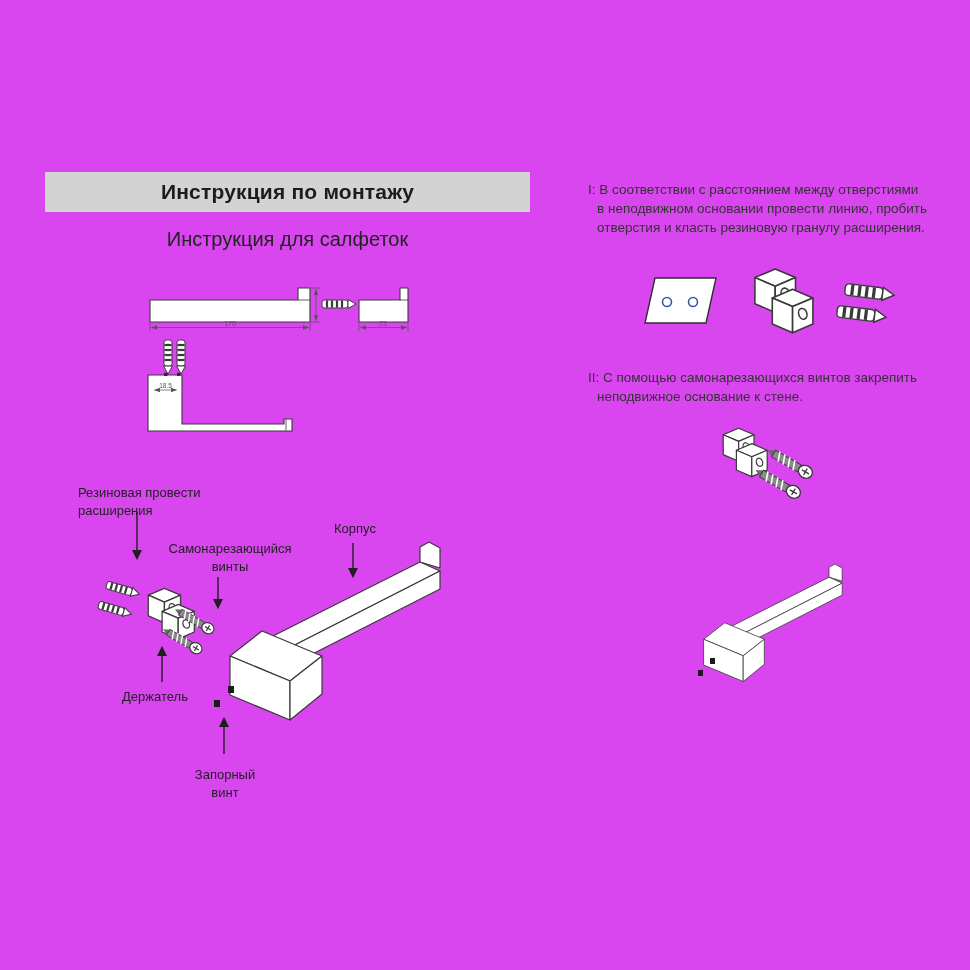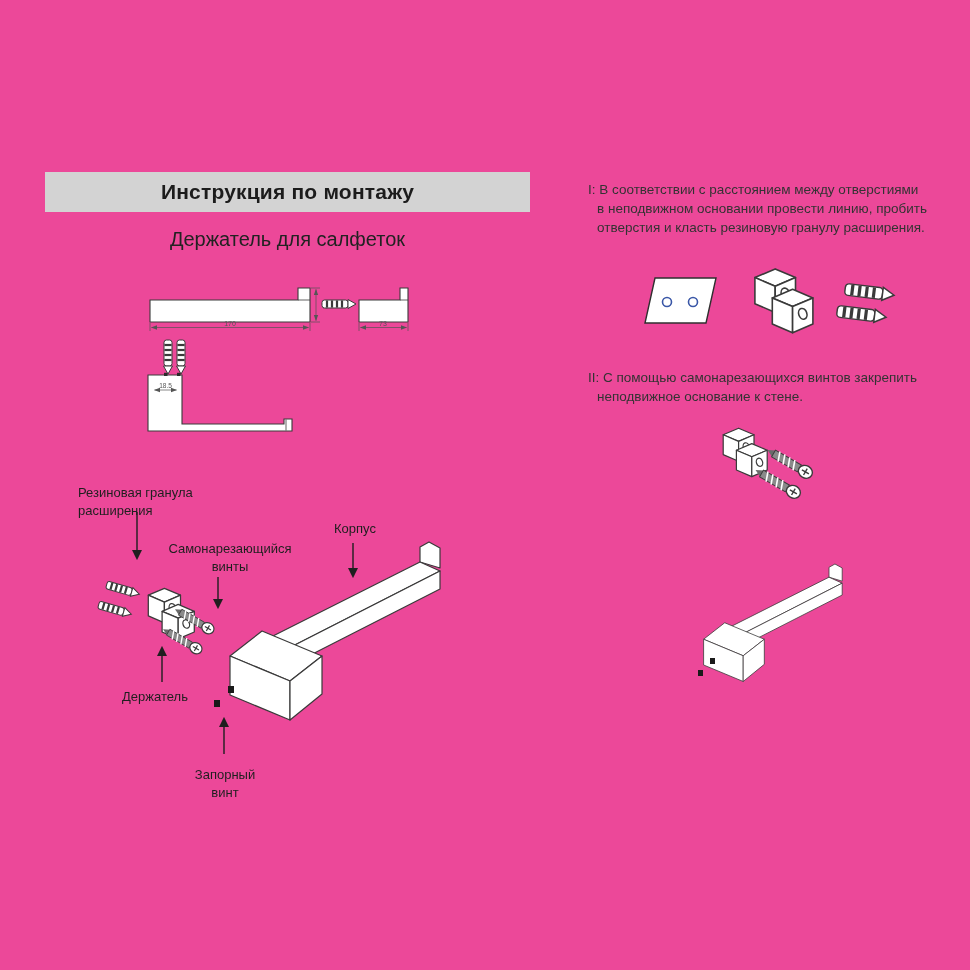--- a/index.html
+++ b/index.html
@@ -1,17 +1,17 @@
 <!DOCTYPE html>
 <html><head>
 <meta charset="utf-8">
 <style>
   html,body{margin:0;padding:0;background:#fff;}
   .page{
-    position:relative;width:970px;height:970px;background:#ec4899;overflow:hidden;
+    position:relative;width:970px;height:970px;background:#d946ef;overflow:hidden;
     font-family:"Liberation Sans","DejaVu Sans",sans-serif;color:#2b2b2b;
   }
   .abs{position:absolute;}
   .banner{
     left:45px;top:172px;width:485px;height:40px;background:#d3d3d3;
     display:flex;align-items:center;justify-content:center;
     font-size:21px;font-weight:bold;color:#1c1c1c;letter-spacing:.2px;
   }
   .subtitle{
     left:45px;top:228px;width:485px;text-align:center;
@@ -79,21 +79,21 @@
       <polygon points="10,114 42,89 102,114 70,139"></polygon>
       <polygon points="10,114 70,139 70,178 10,153"></polygon>
       <polygon points="70,139 102,114 102,152 70,178"></polygon>
     </g>
   </defs>
 </svg>
 
 <div class="page">
 
   <div class="abs banner">Инструкция по монтажу</div>
-  <div class="abs subtitle">Держатель для салфеток</div>
+  <div class="abs subtitle">Инструкция для салфеток</div>
 
   <svg class="abs" style="left:140px;top:278px" width="292" height="196" viewBox="0 0 292 196">
 
     <g>
       <path d="M10,22 H158 V10 H170 V44 H10 Z" fill="#fff" stroke="#3a3a3a" stroke-width="1.1"></path>
       <line x1="158" y1="22" x2="170" y2="22" stroke="#3a3a3a" stroke-width="0.8"></line>
     </g>
 
     <g stroke="#555" stroke-width="0.7">
       <line x1="10" y1="45" x2="10" y2="53"></line>
@@ -150,21 +150,21 @@
       <rect x="154" y="220" width="6" height="7" fill="#1a1a1a"></rect>
 
       <g stroke="#1f1f1f" stroke-width="1.4">
         <line x1="77" y1="32" x2="77" y2="78" marker-end="url(#lblarr)"></line>
         <line x1="158" y1="97" x2="158" y2="127" marker-end="url(#lblarr)"></line>
         <line x1="293" y1="63" x2="293" y2="96" marker-end="url(#lblarr)"></line>
         <line x1="102" y1="202" x2="102" y2="168" marker-end="url(#lblarr)"></line>
         <line x1="164" y1="274" x2="164" y2="239" marker-end="url(#lblarr)"></line>
       </g>
     </svg>
-    <div class="lbl" style="left:18px;top:4px;width:140px">Резиновая гранула
+    <div class="lbl" style="left:18px;top:4px;width:140px">Резиновая провести
 расширения</div>
     <div class="lbl ctr" style="left:100px;top:60px;width:140px">Самонарезающийся
 винты</div>
     <div class="lbl ctr" style="left:255px;top:40px;width:80px">Корпус</div>
     <div class="lbl ctr" style="left:40px;top:208px;width:110px">Держатель</div>
     <div class="lbl ctr" style="left:110px;top:286px;width:110px">Запорный
 винт</div>
   </div>
 
   <p class="abs stepText" style="top:180px">I: В соответствии с расстоянием между отверстиями в неподвижном основании провести линию, пробить отверстия и класть резиновую гранулу расширения.</p>

